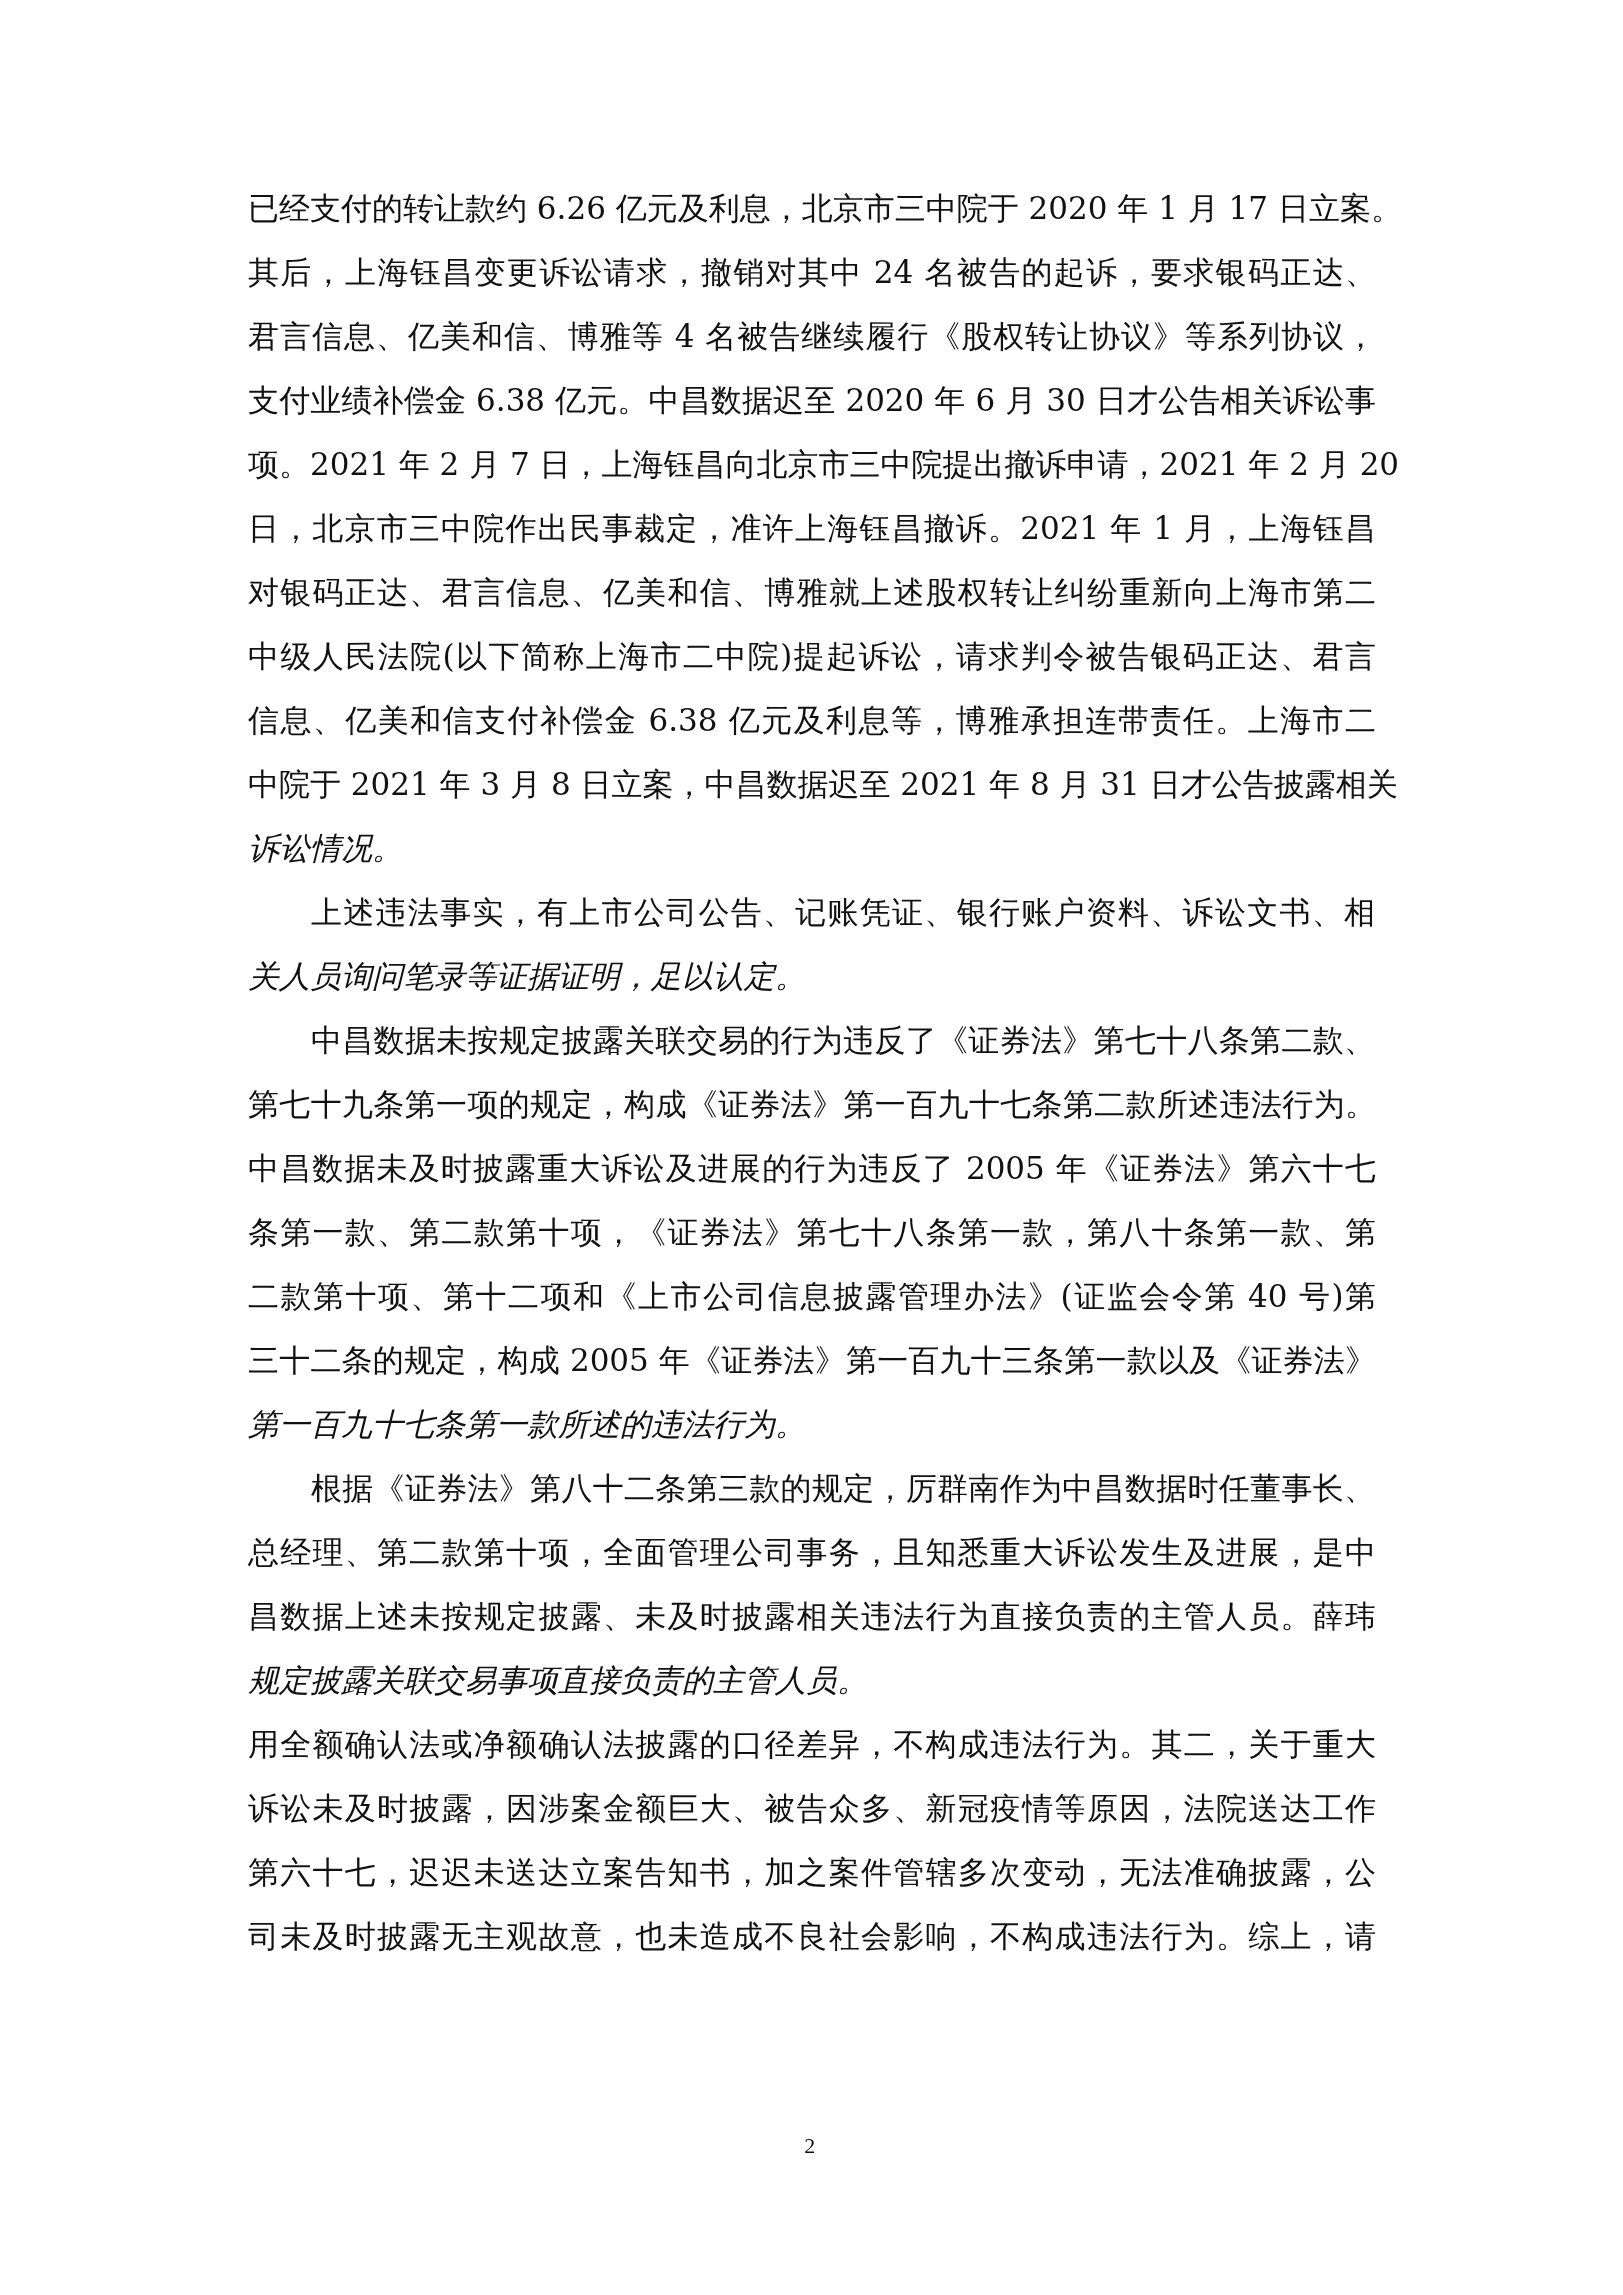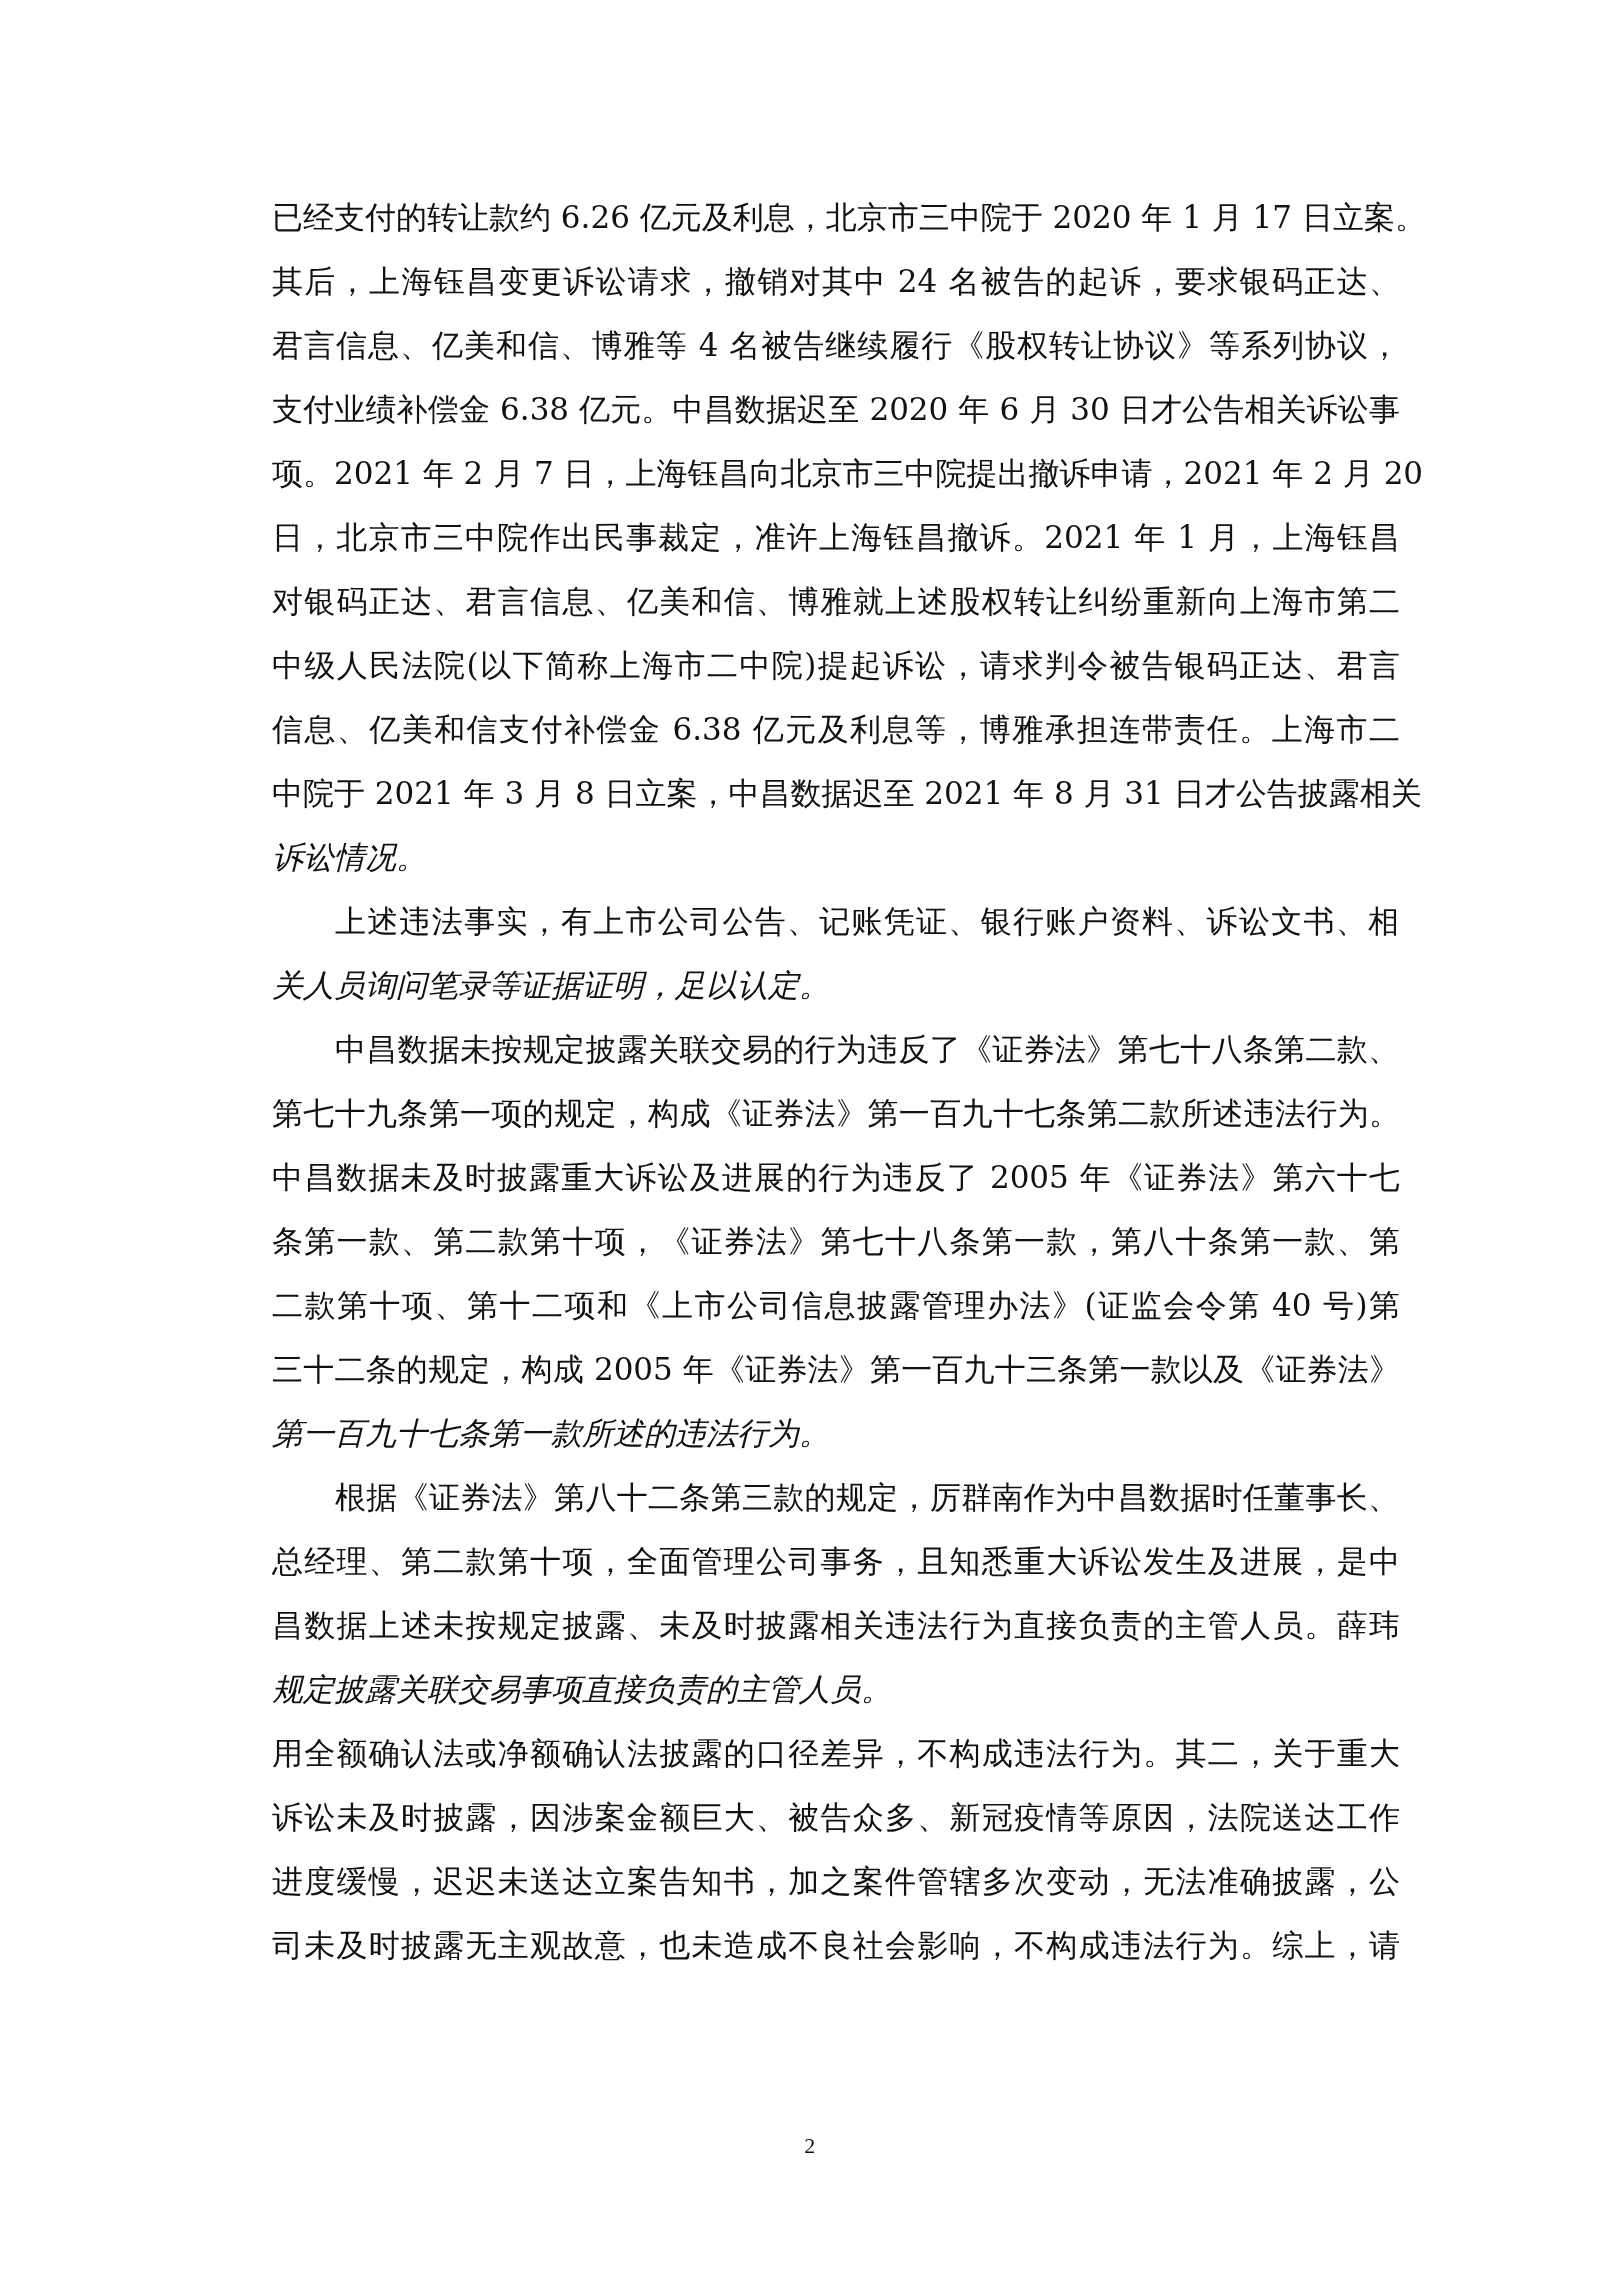--- a/index.html
+++ b/index.html
@@ -17,23 +17,22 @@
     position: absolute;
     left: 0;
     top: 0;
     width: 1623px;
     height: 2295px;
     background: #ffffff;
   }
   .text-block {
     position: absolute;
     left: 248px;
-    top: 185px;
+    top: 176px;
     width: 1128px;
-    margin-left: 24px;
   }
   .line {
     display: block;
     height: 64px;
     line-height: 64px;
     font-size: 31px;
     font-family: "DejaVu Serif", "Liberation Serif", serif;
     color: #111111;
     white-space: nowrap;
     text-align: justify;
@@ -103,21 +102,21 @@
     <div>
       <span class="line indent">根据《证券法》第八十二条第三款的规定，厉群南作为中昌数据时任董事长、</span>
       <span class="line">总经理、第二款第十项，全面管理公司事务，且知悉重大诉讼发生及进展，是中</span>
       <span class="line">昌数据上述未按规定披露、未及时披露相关违法行为直接负责的主管人员。薛玮</span>
       <span class="line last">规定披露关联交易事项直接负责的主管人员。</span>
     </div>
 
     <div>
       <span class="line">用全额确认法或净额确认法披露的口径差异，不构成违法行为。其二，关于重大</span>
       <span class="line">诉讼未及时披露，因涉案金额巨大、被告众多、新冠疫情等原因，法院送达工作</span>
-      <span class="line">进度缓慢，迟迟未送达立案告知书，加之案件管辖多次变动，无法准确披露，公</span>
+      <span class="line">第六十七，迟迟未送达立案告知书，加之案件管辖多次变动，无法准确披露，公</span>
       <span class="line">司未及时披露无主观故意，也未造成不良社会影响，不构成违法行为。综上，请</span>
     </div>
 
   </div>
 
   <div class="page-number">
     <span>2</span>
   </div>
 </div>
 

